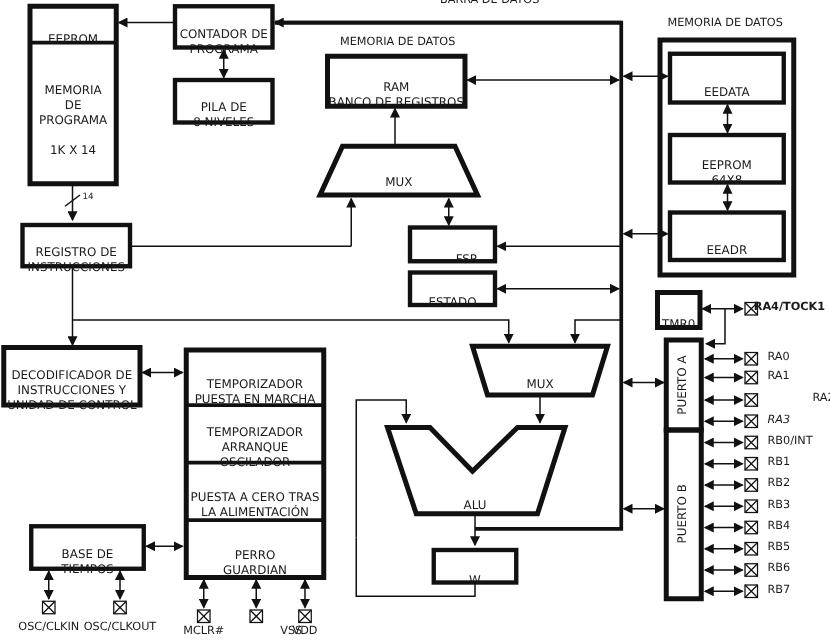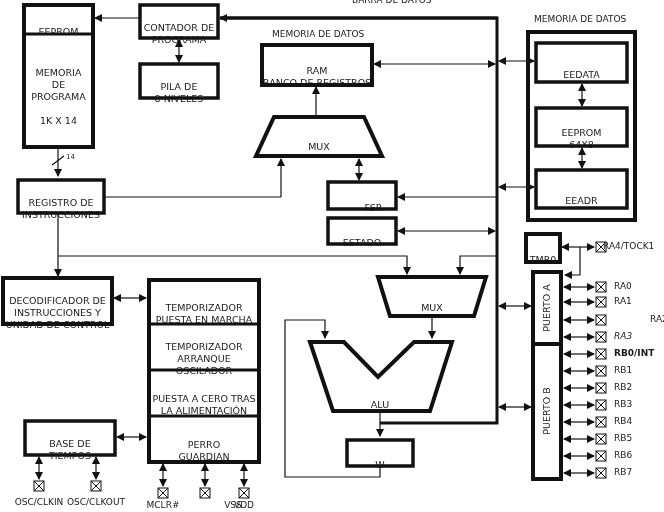--- a/index.html
+++ b/index.html
@@ -242,26 +242,26 @@
 <div class="cap" style="left:534px;top:14px;">MEMORIA DE DATOS</div>
 <div class="lbl" style="left:536px;top:43px;width:91px;height:39px;">EEDATA</div>
 <div class="lbl" style="left:536px;top:108px;width:91px;height:38px;">EEPROM
 64X8</div>
 <div class="lbl" style="left:536px;top:170px;width:91px;height:38px;">EEADR</div>
 <div class="lbl" style="left:526px;top:234px;width:34px;height:28px;">TMR0</div>
 <div class="vert" style="left:517px;top:302px;width:60px;height:12px;text-align:center;">PUERTO A</div>
 <div class="vert" style="left:517px;top:405px;width:60px;height:12px;text-align:center;">PUERTO B</div>
 
 <div id="pin-labels">
-    <div class="cap" style="left: 603px; top: 241px;">RA4/TOCK1</div>
+    <div class="cap" style="left: 603px; top: 241px; font-weight: bold;">RA4/TOCK1</div>
     <div class="cap" style="left: 614px; top: 281px;">RA0</div>
     <div class="cap" style="left: 614px; top: 296px;">RA1</div>
     <div class="cap" style="left: 614px; top: 314px; padding-left: 36px;">RA2</div>
     <div class="cap" style="left: 614px; top: 331px; font-style: italic;">RA3</div>
-    <div class="cap" style="left: 614px; top: 348px; font-weight: bold;">RB0/INT</div>
+    <div class="cap" style="left: 614px; top: 348px;">RB0/INT</div>
     <div class="cap" style="left: 614px; top: 365px;">RB1</div>
     <div class="cap" style="left: 614px; top: 382px;">RB2</div>
     <div class="cap" style="left: 614px; top: 399px;">RB3</div>
     <div class="cap" style="left: 614px; top: 416px;">RB4</div>
     <div class="cap" style="left: 614px; top: 433px;">RB5</div>
     <div class="cap" style="left: 614px; top: 450px;">RB6</div>
     <div class="cap" style="left: 614px; top: 467px;">RB7</div>
     <div class="cap" style="left: 39px; top: 497px; transform: translateX(-50%);">OSC/CLKIN</div>
     <div class="cap" style="left: 96px; top: 497px; transform: translateX(-50%);">OSC/CLKOUT</div>
     <div class="cap" style="left: 163px; top: 500px; transform: translateX(-50%);">MCLR#</div>

